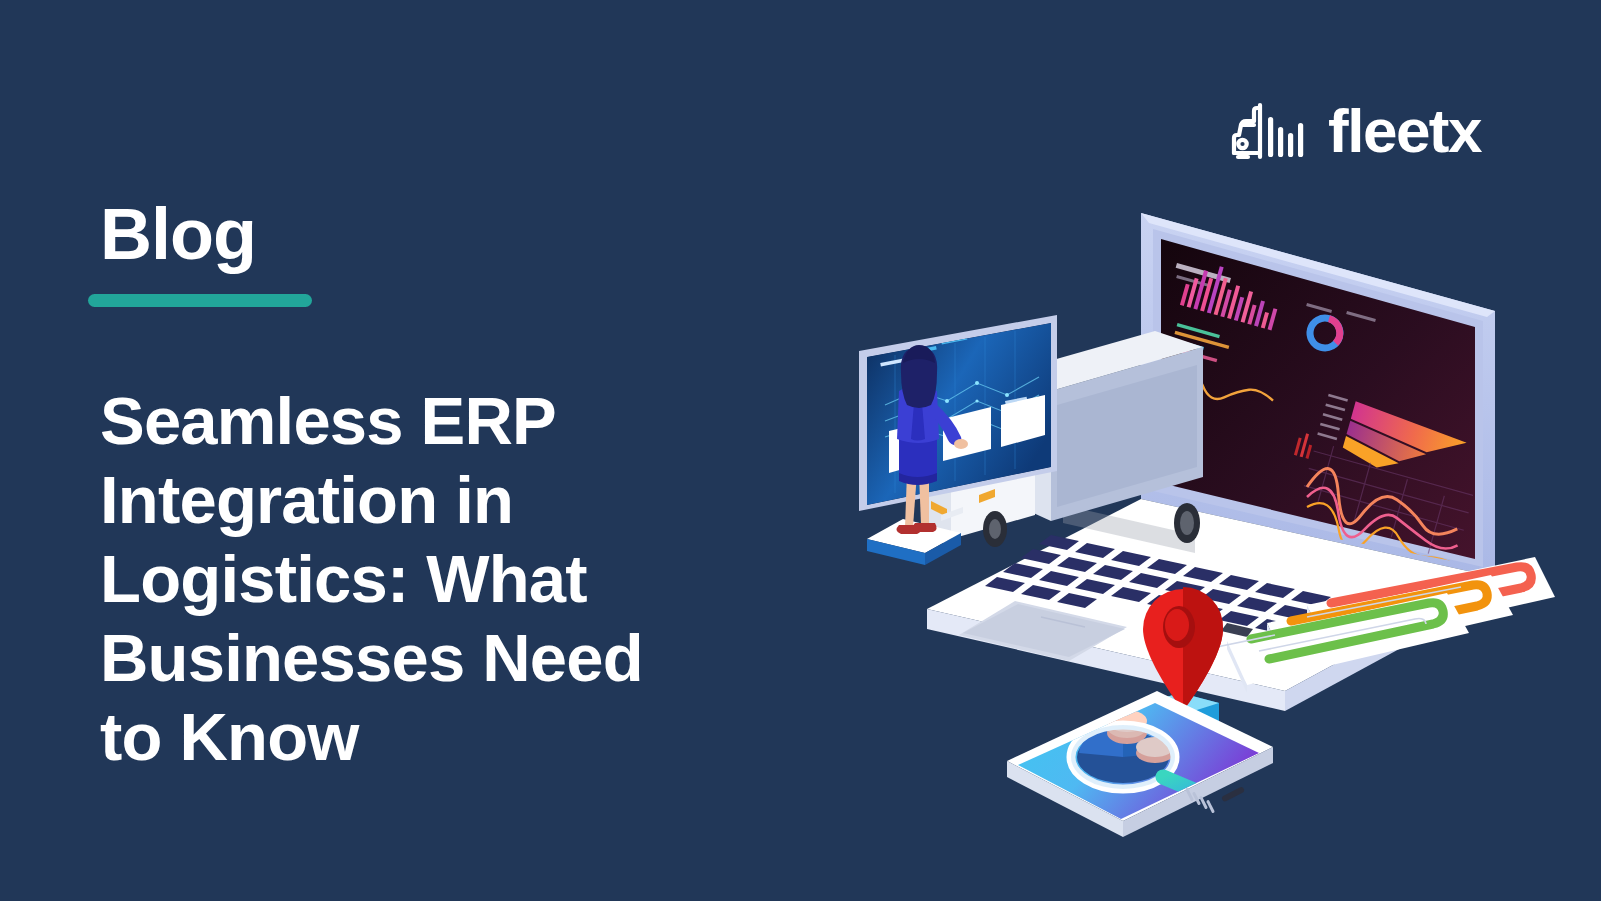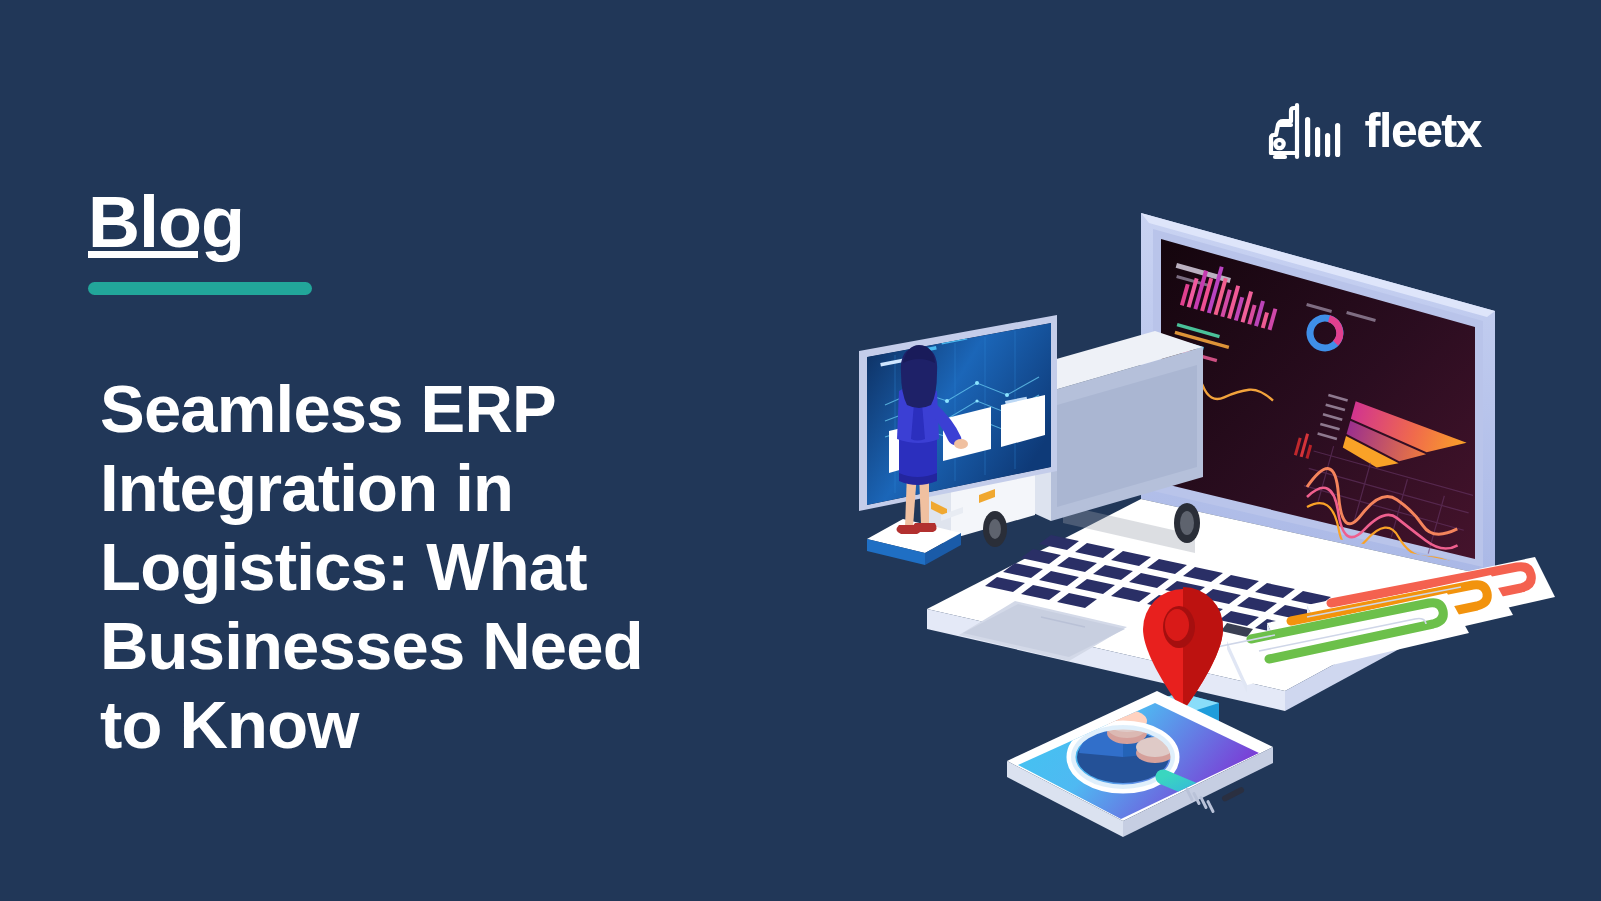--- a/index.html
+++ b/index.html
@@ -25,42 +25,41 @@
     top: 96px;
     right: 120px;
     display: flex;
     align-items: center;
     gap: 16px;
     height: 70px;
   }
   #brand-mark { display: block; }
   #brand-word {
     color: #ffffff;
-    font-size: 48px;
+    font-size: 62px;
     font-weight: 700;
     letter-spacing: -1.5px;
     line-height: 1;
     font-family: "Liberation Sans", sans-serif;
   }
 
   
   #text-col {
     position: absolute;
     left: 88px;
     top: 186px;
     width: 640px;
   }
   #kicker {
     color: #ffffff;
     font-size: 72px;
     font-weight: 700;
     line-height: 1;
     letter-spacing: -1px;
-    margin: 0;
-    text-decoration: underline;
+    margin: 12px;
   }
   #kicker-rule {
     margin-top: 24px;
     width: 224px;
     height: 13px;
     border-radius: 7px;
     background: #22a69a;
   }
   #headline {
     margin: 12px;

